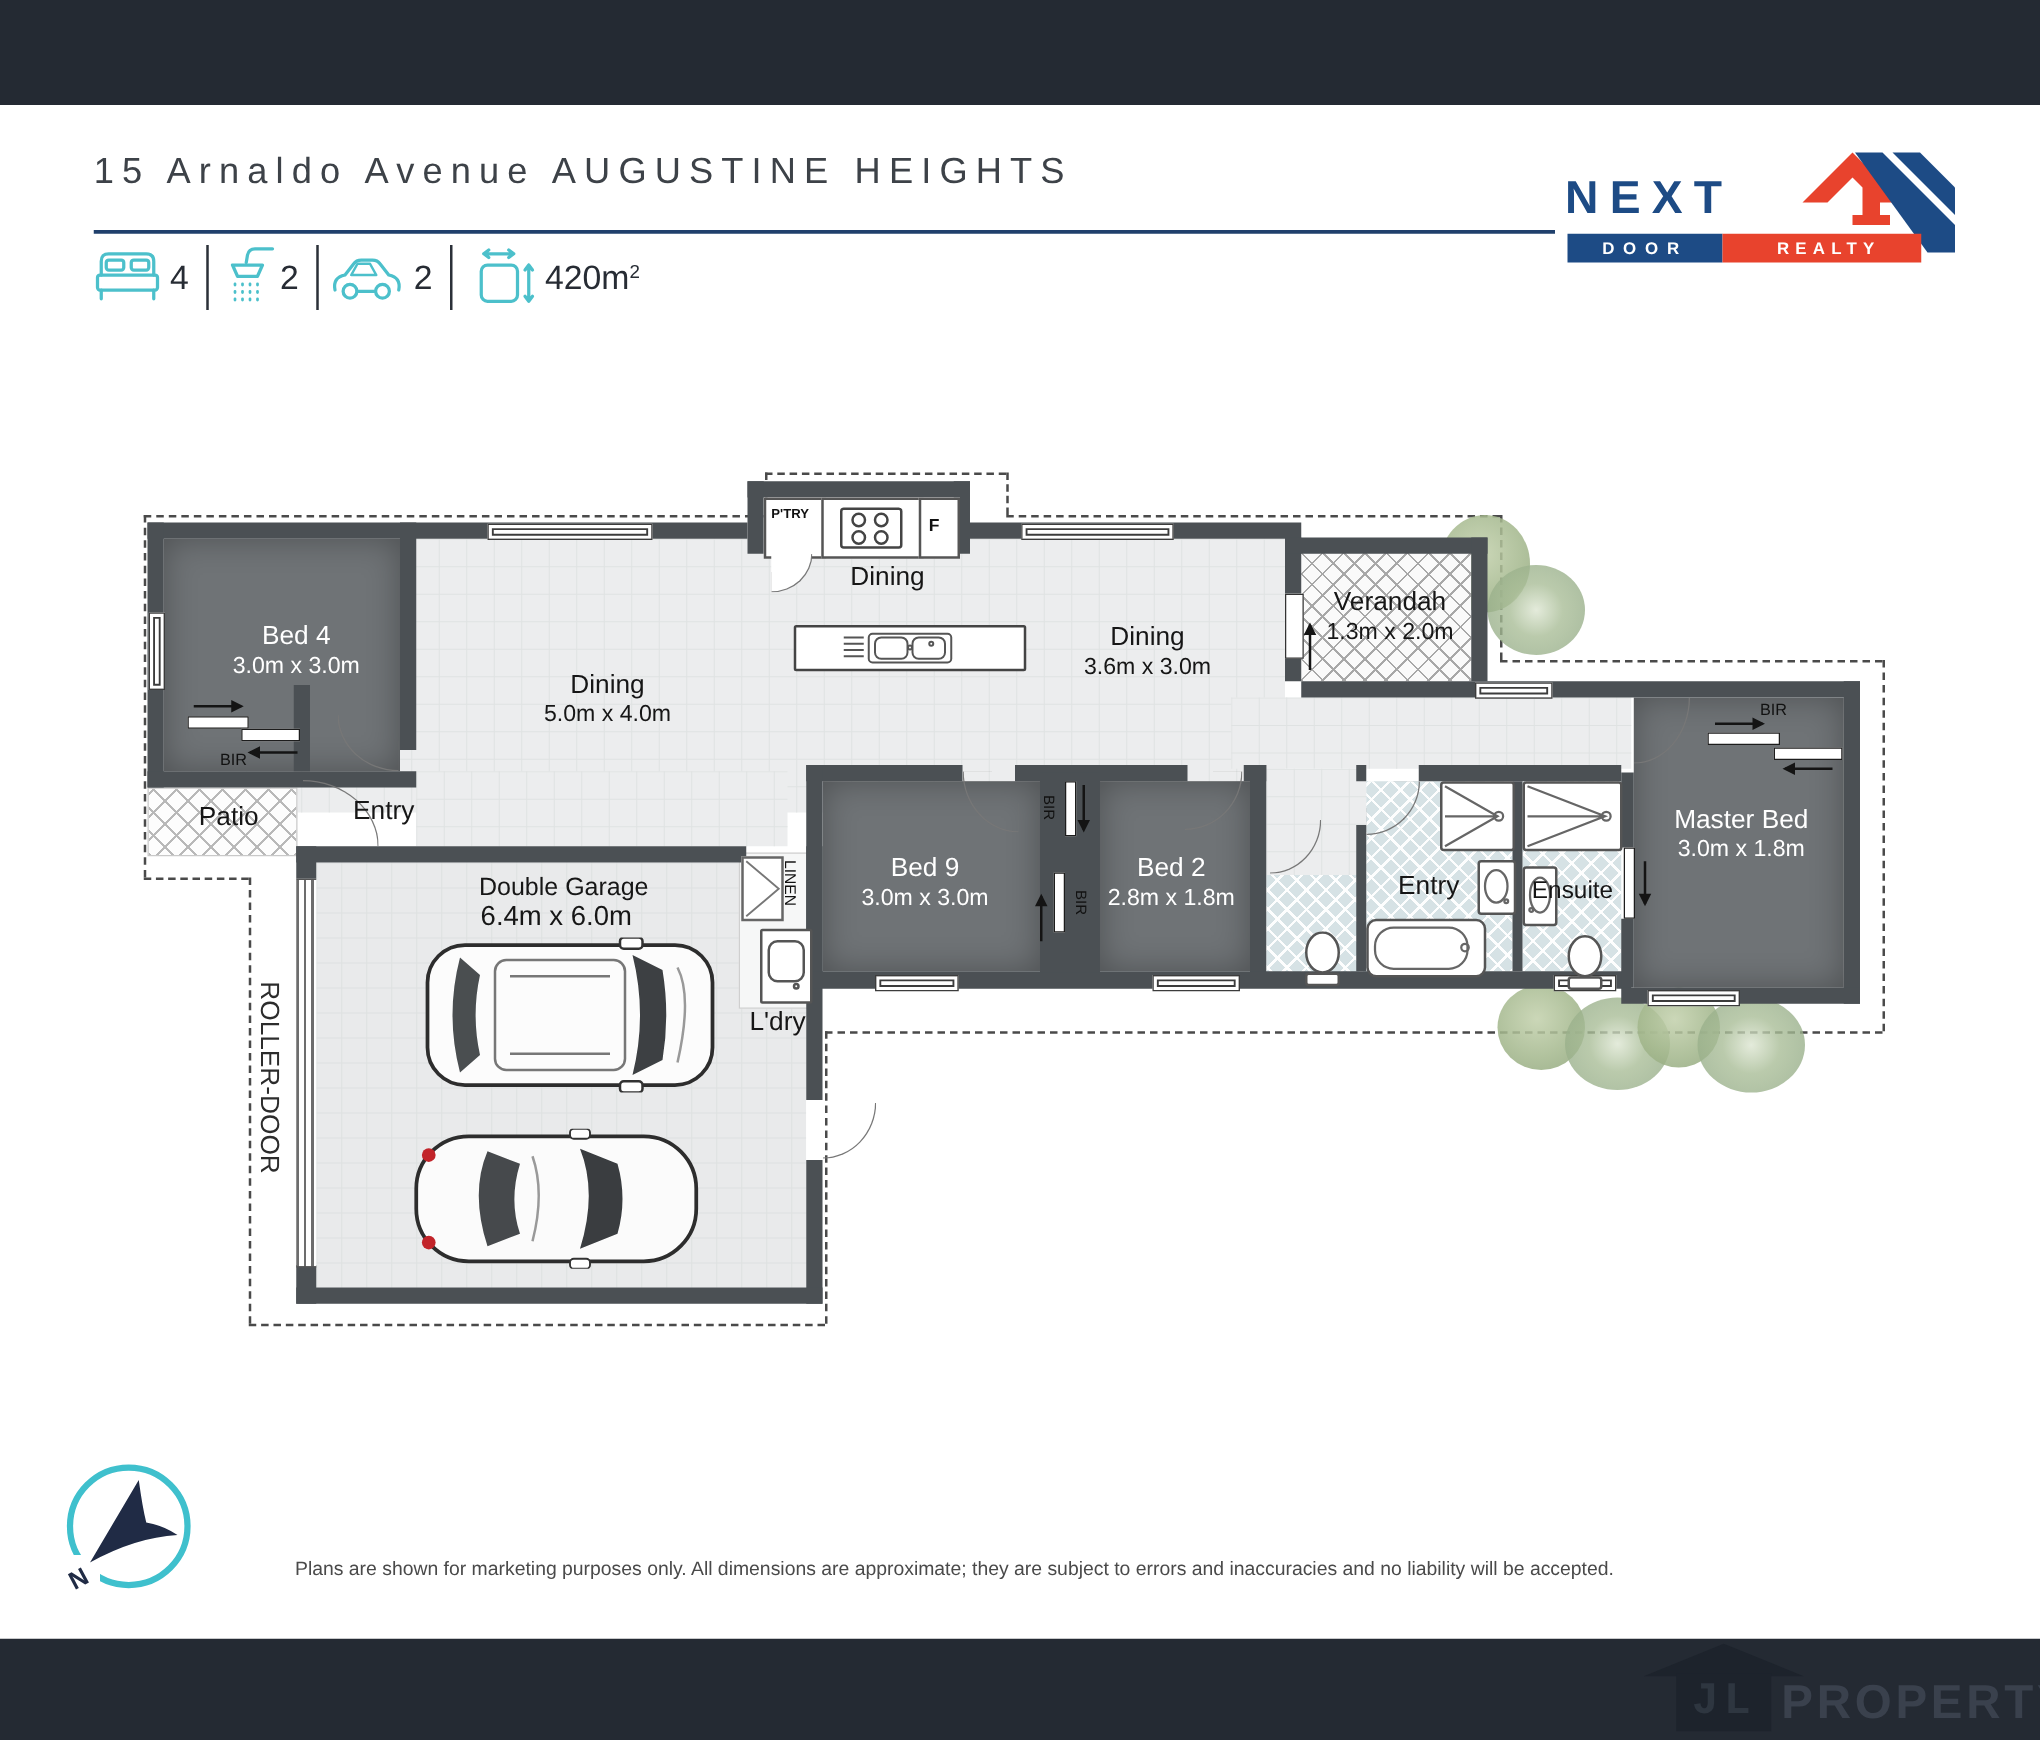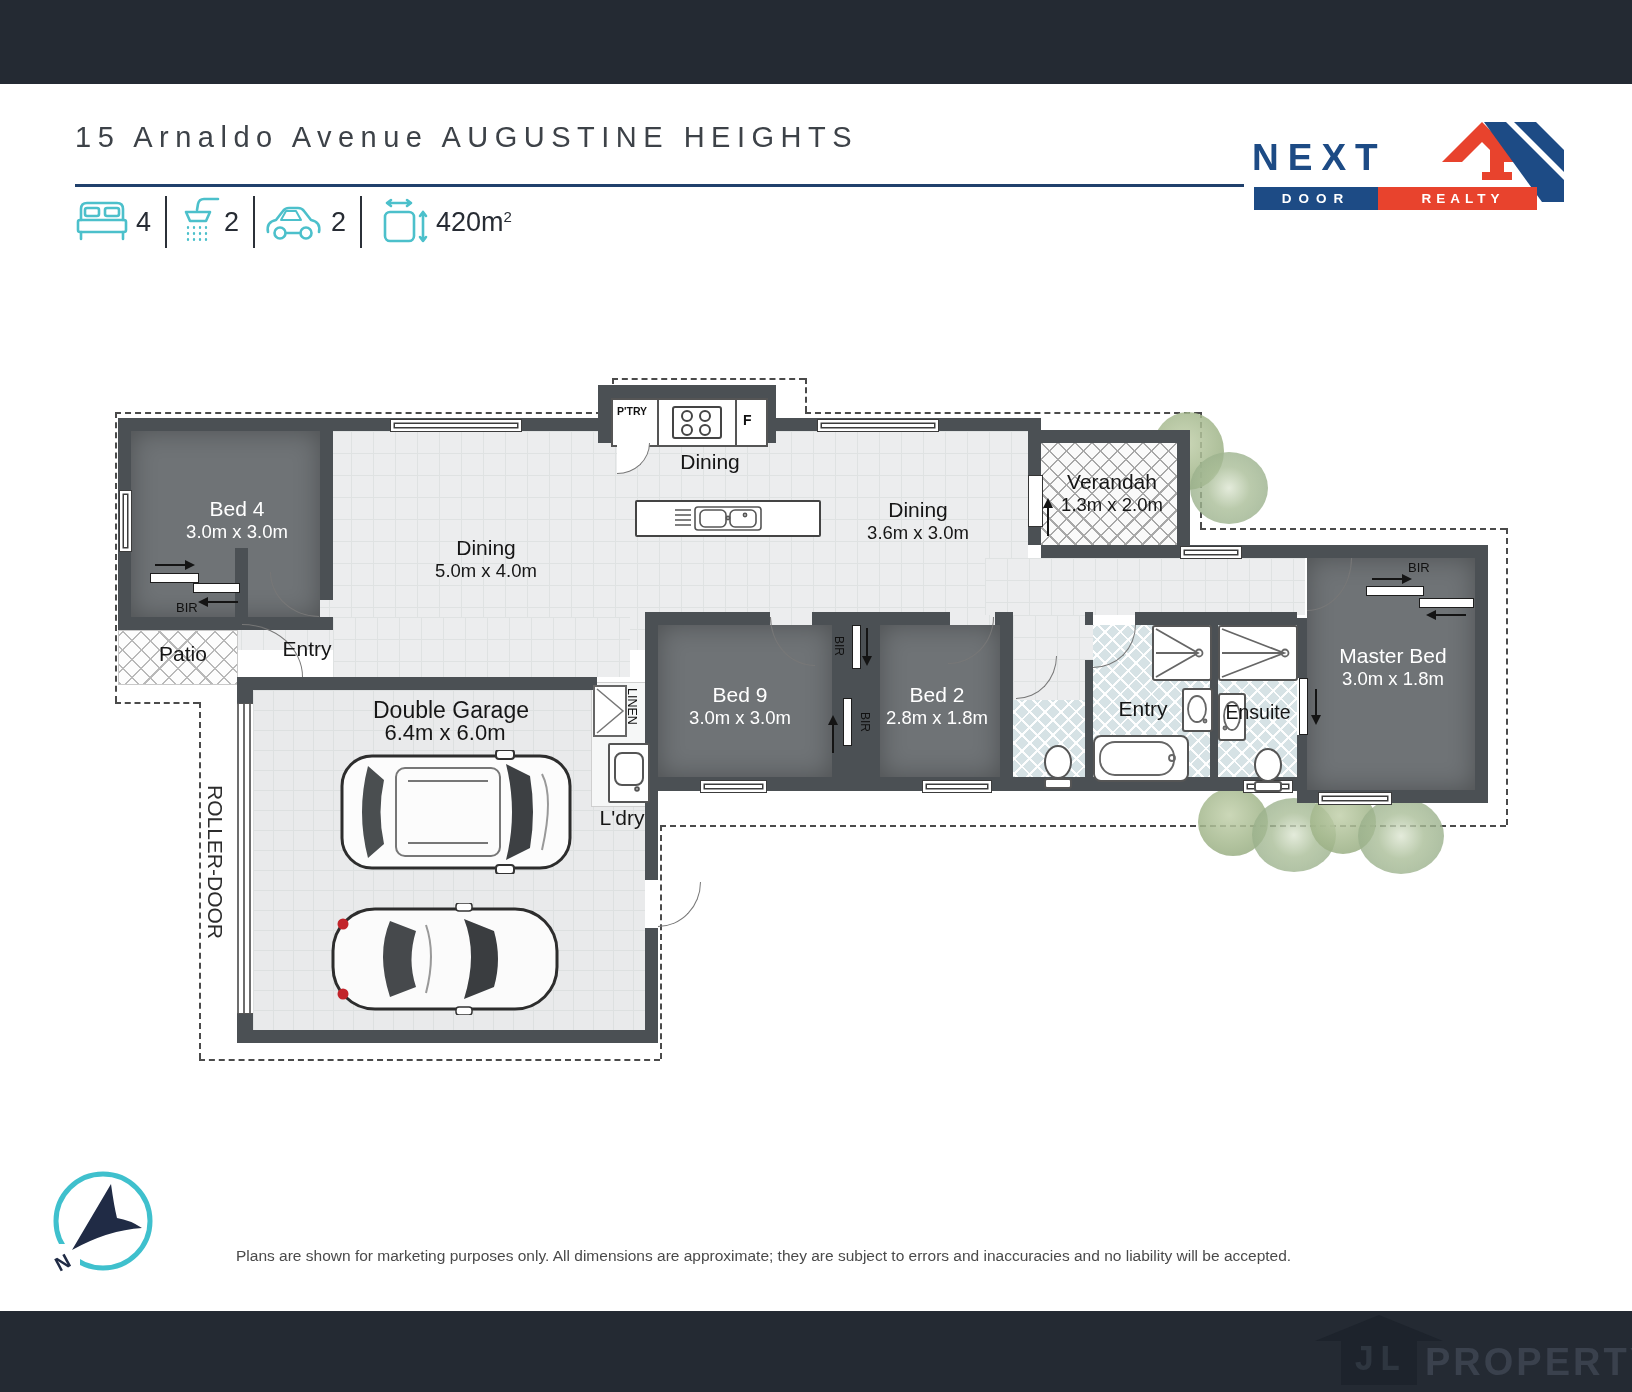--- a/index.html
+++ b/index.html
@@ -400,21 +400,21 @@
   </div>
   <div class="rlabel" style="left:918px;top:498px;">
     <div class="rname">Dining</div>
     <div class="rdims">3.6m x 3.0m</div>
   </div>
   <div class="rlabel" style="left:1112px;top:470px;">
     <div class="rname">Verandah</div>
     <div class="rdims">1.3m x 2.0m</div>
   </div>
   <div class="rlabel" style="left:445px;top:698px;">
-    <div class="rname" style="font-size:23px;margin-left:12px;">Double Garage</div>
+    <div class="rname" style="font-size:20px;margin-left:12px;">Double Garage</div>
     <div class="rdims" style="font-size:22px;">6.4m x 6.0m</div>
   </div>
   <div class="slbl vtext" style="left:203px;top:785px;font-size:21px;color:#2c2c2c;">ROLLER-DOOR</div>
   <div class="rlabel" style="left:622px;top:806px;">
     <div class="rname">L'dry</div>
   </div>
   <div class="rlabel white" style="left:740px;top:683px;">
     <div class="rname">Bed 9</div>
     <div class="rdims">3.0m x 3.0m</div>
   </div>

